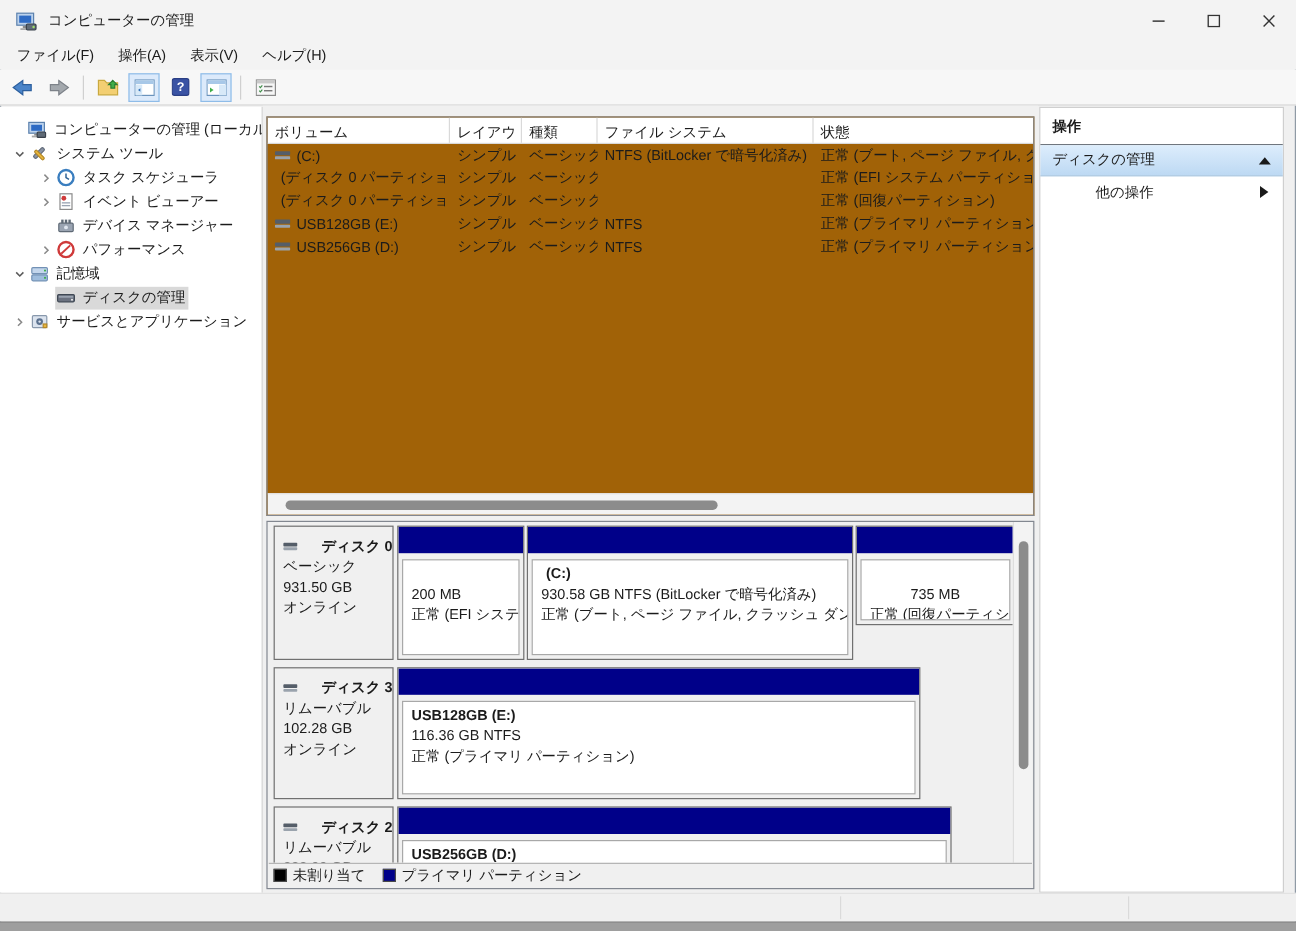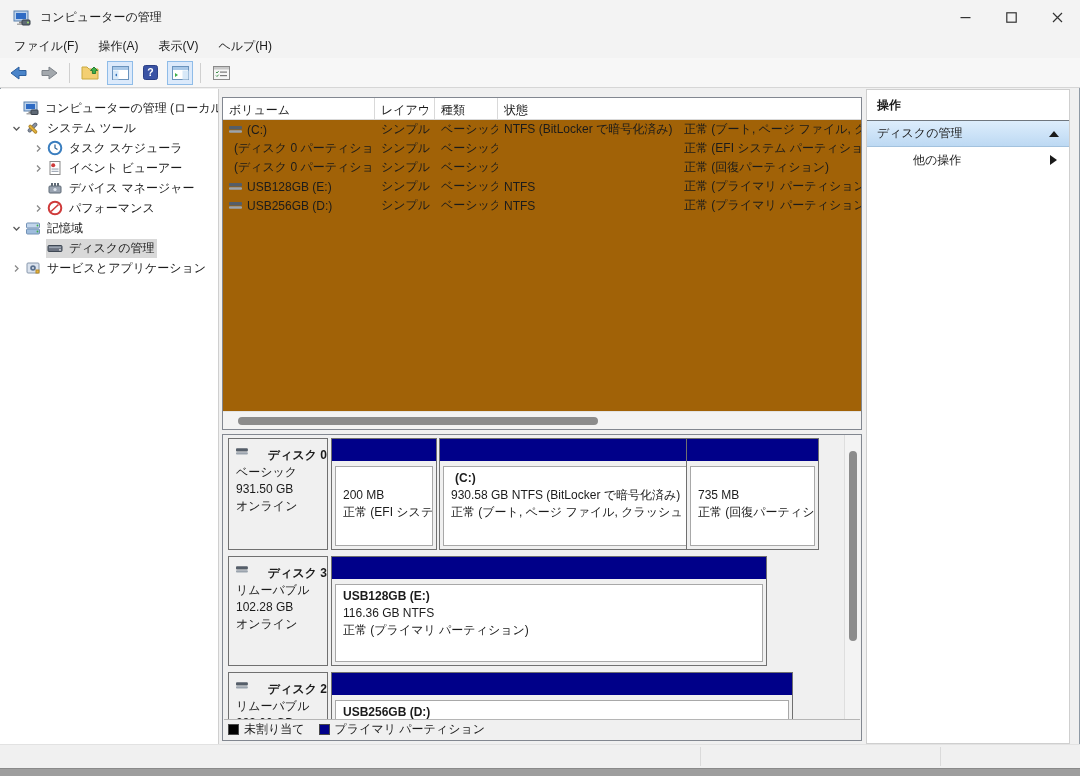--- a/index.html
+++ b/index.html
@@ -50,21 +50,21 @@
   .vol-cell { display:flex; align-items:center; gap:5px; }
   .hscroll { position:absolute; left:0; right:0; bottom:0; height:18px; background:#f3f3f3; border-top:1px solid #e3e3e3; }
   .hthumb { position:absolute; left:15px; top:5px; width:360px; height:8px; background:#8c8c8c; border-radius:4px; }
   
   .graph-pane { position:absolute; left:3px; top:346px; width:640px; height:307px;
                 border:1px solid #828790; background:#f0f0f0; }
   .disks-viewport { position:absolute; left:1px; top:0; right:17px; bottom:21px; overflow:hidden; }
   .disk-row { position:absolute; left:2px; right:2px; }
   .disk-label { position:absolute; left:2px; top:0; width:100px; height:100%;
                 border:1px solid #707070; background:#f0f0f0; padding:8px 0 0 7px; line-height:17px; white-space:nowrap; overflow:hidden; }
-  .dl-title { display:flex; gap:20px; font-weight:bold; }
+  .dl-title { display:flex; align-items:center; gap:20px; font-weight:bold; }
   .partition { position:absolute; top:0; border:1px solid #707070; background:#f0f0f0; overflow:hidden; }
   .pbar { position:absolute; top:0; left:0; right:0; height:22px; background:var(--navy,#000089); }
   .pbody { position:absolute; top:27px; left:3px; right:3px; bottom:3px; background:#ffffff;
            border:1px solid #a8a8a8; padding:3px 7px; line-height:17px; white-space:nowrap; overflow:hidden; }
   .pname { font-weight:bold; min-height:17px; }
   .vscroll { position:absolute; right:1px; top:0; width:16px; bottom:21px; background:#f3f3f3; border-left:1px solid #dedede; }
   .vthumb { position:absolute; left:4px; top:16px; width:8px; height:190px; background:#8c8c8c; border-radius:4px; }
   .legend { position:absolute; left:1px; right:1px; bottom:1px; height:20px; background:#f0f0f0;
             border-top:1px solid #b5b5b5; display:flex; align-items:center; gap:14px; padding-left:4px; }
   .legend-item { display:flex; align-items:center; gap:5px; }
@@ -331,20 +331,21 @@
   </div>
 </div>
 
 <div class="middle">
 
   <div class="list-pane">
     <div class="vhead">
       <span class="vh c1">ボリューム</span>
       <span class="vh c2">レイアウト</span>
       <span class="vh c3">種類</span>
+      <span class="vh c4">ファイル システム</span>
       <span class="vh c5" style="border-right:none">状態</span>
     </div>
 
     <div class="vrow">
       <span class="vc c1 vol-cell">
           <svg width="13" height="9" viewBox="0 0 13 9">
             <rect x="0" y="1" width="13" height="3.4" rx="1" fill="#555e69"></rect>
             <rect x="0" y="5.2" width="13" height="2.6" rx="1" fill="#9aa3ad"></rect>
           </svg>
           <span>(C:)</span>
@@ -437,21 +438,21 @@
           </div>
         </div>
         <div class="partition" style="left:213px; width:272px; height:112px;">
           <div class="pbar"></div>
           <div class="pbody">
             <div class="pname" style="padding-left:4px">(C:)</div>
             <div>930.58 GB NTFS (BitLocker で暗号化済み)</div>
             <div>正常 (ブート, ページ ファイル, クラッシュ ダンプ, ベーシック データ パーティション)</div>
           </div>
         </div>
-        <div class="partition" style="left:460px; width:133px; height:112px;">
+        <div class="partition" style="left:487px; width:133px; height:83px;text-align:center;">
           <div class="pbar"></div>
           <div class="pbody">
             <div class="pname"></div>
             <div>735 MB</div>
             <div>正常 (回復パーティション)</div>
           </div>
         </div>
       </div>
 
       <div class="disk-row" style="top:121px; height:110px;">

